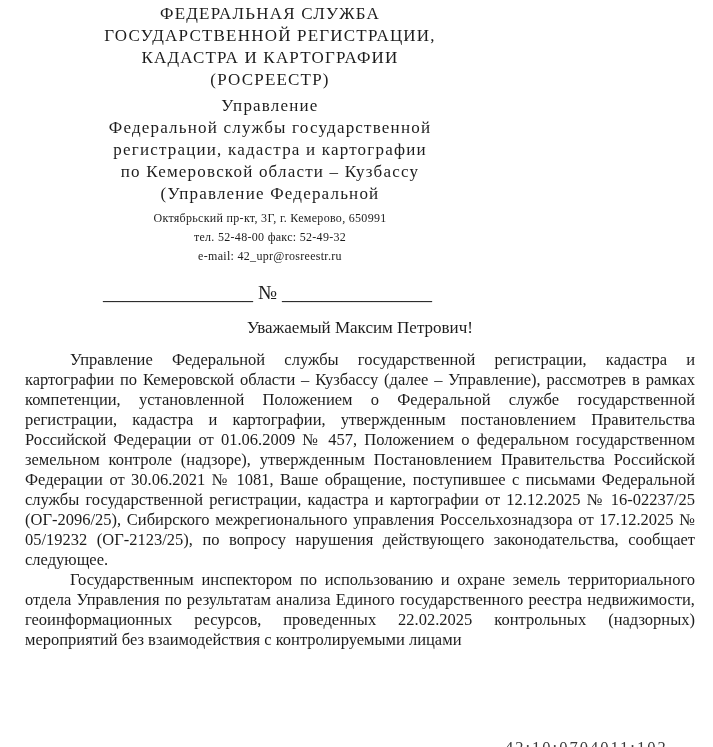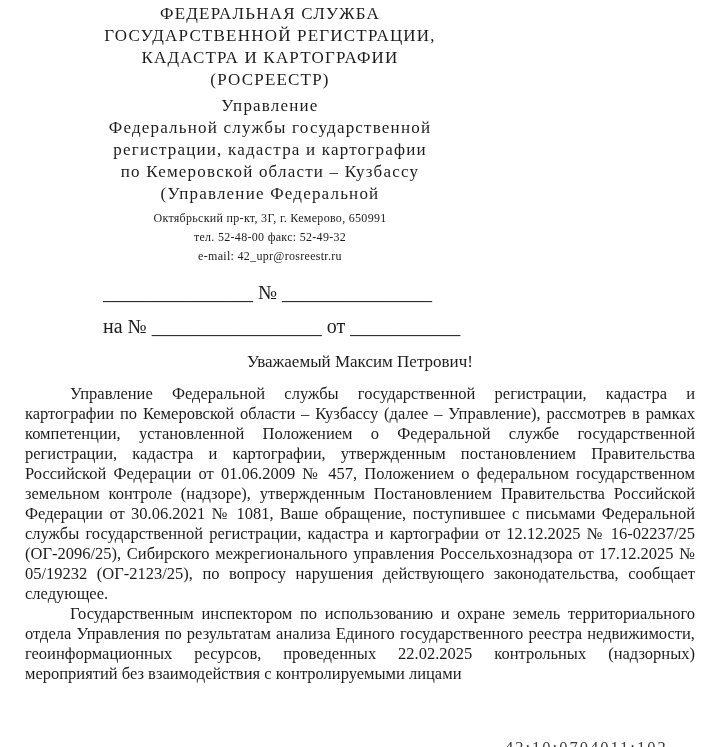--- a/index.html
+++ b/index.html
@@ -103,21 +103,20 @@
 
     <div class="contacts">
       <div>Октябрьский пр-кт, 3Г, г. Кемерово, 650991</div>
       <div>тел. 52-48-00 факс: 52-49-32</div>
       <div>e-mail: 42_upr@rosreestr.ru</div>
     </div>
   </div>
 
   <div class="reference">
     <div class="ref-line">_______________ № _______________</div>
-    <div class="ref-line">на № _________________ от ___________</div>
   </div>
 
   <div class="salutation">Уважаемый Максим Петрович!</div>
 
   <div class="body-text">
     <p>Управление Федеральной службы государственной регистрации, кадастра и картографии по Кемеровской области – Кузбассу (далее – Управление), рассмотрев в рамках компетенции, установленной Положением о Федеральной службе государственной регистрации, кадастра и картографии, утвержденным постановлением Правительства Российской Федерации от 01.06.2009 № 457, Положением о федеральном государственном земельном контроле (надзоре), утвержденным Постановлением Правительства Российской Федерации от 30.06.2021 № 1081, Ваше обращение, поступившее с письмами Федеральной службы государственной регистрации, кадастра и картографии от 12.12.2025 № 16-02237/25 (ОГ-2096/25), Сибирского межрегионального управления Россельхознадзора от 17.12.2025 № 05/19232 (ОГ-2123/25), по вопросу нарушения действующего законодательства, сообщает следующее.</p>
     <p>Государственным инспектором по использованию и охране земель территориального отдела Управления по результатам анализа Единого государственного реестра недвижимости, геоинформационных ресурсов, проведенных 22.02.2025 контрольных (надзорных) мероприятий без взаимодействия с контролируемыми лицами</p>
   </div>
 
   <div class="clipped-line">42:10:0704011:102</div>

